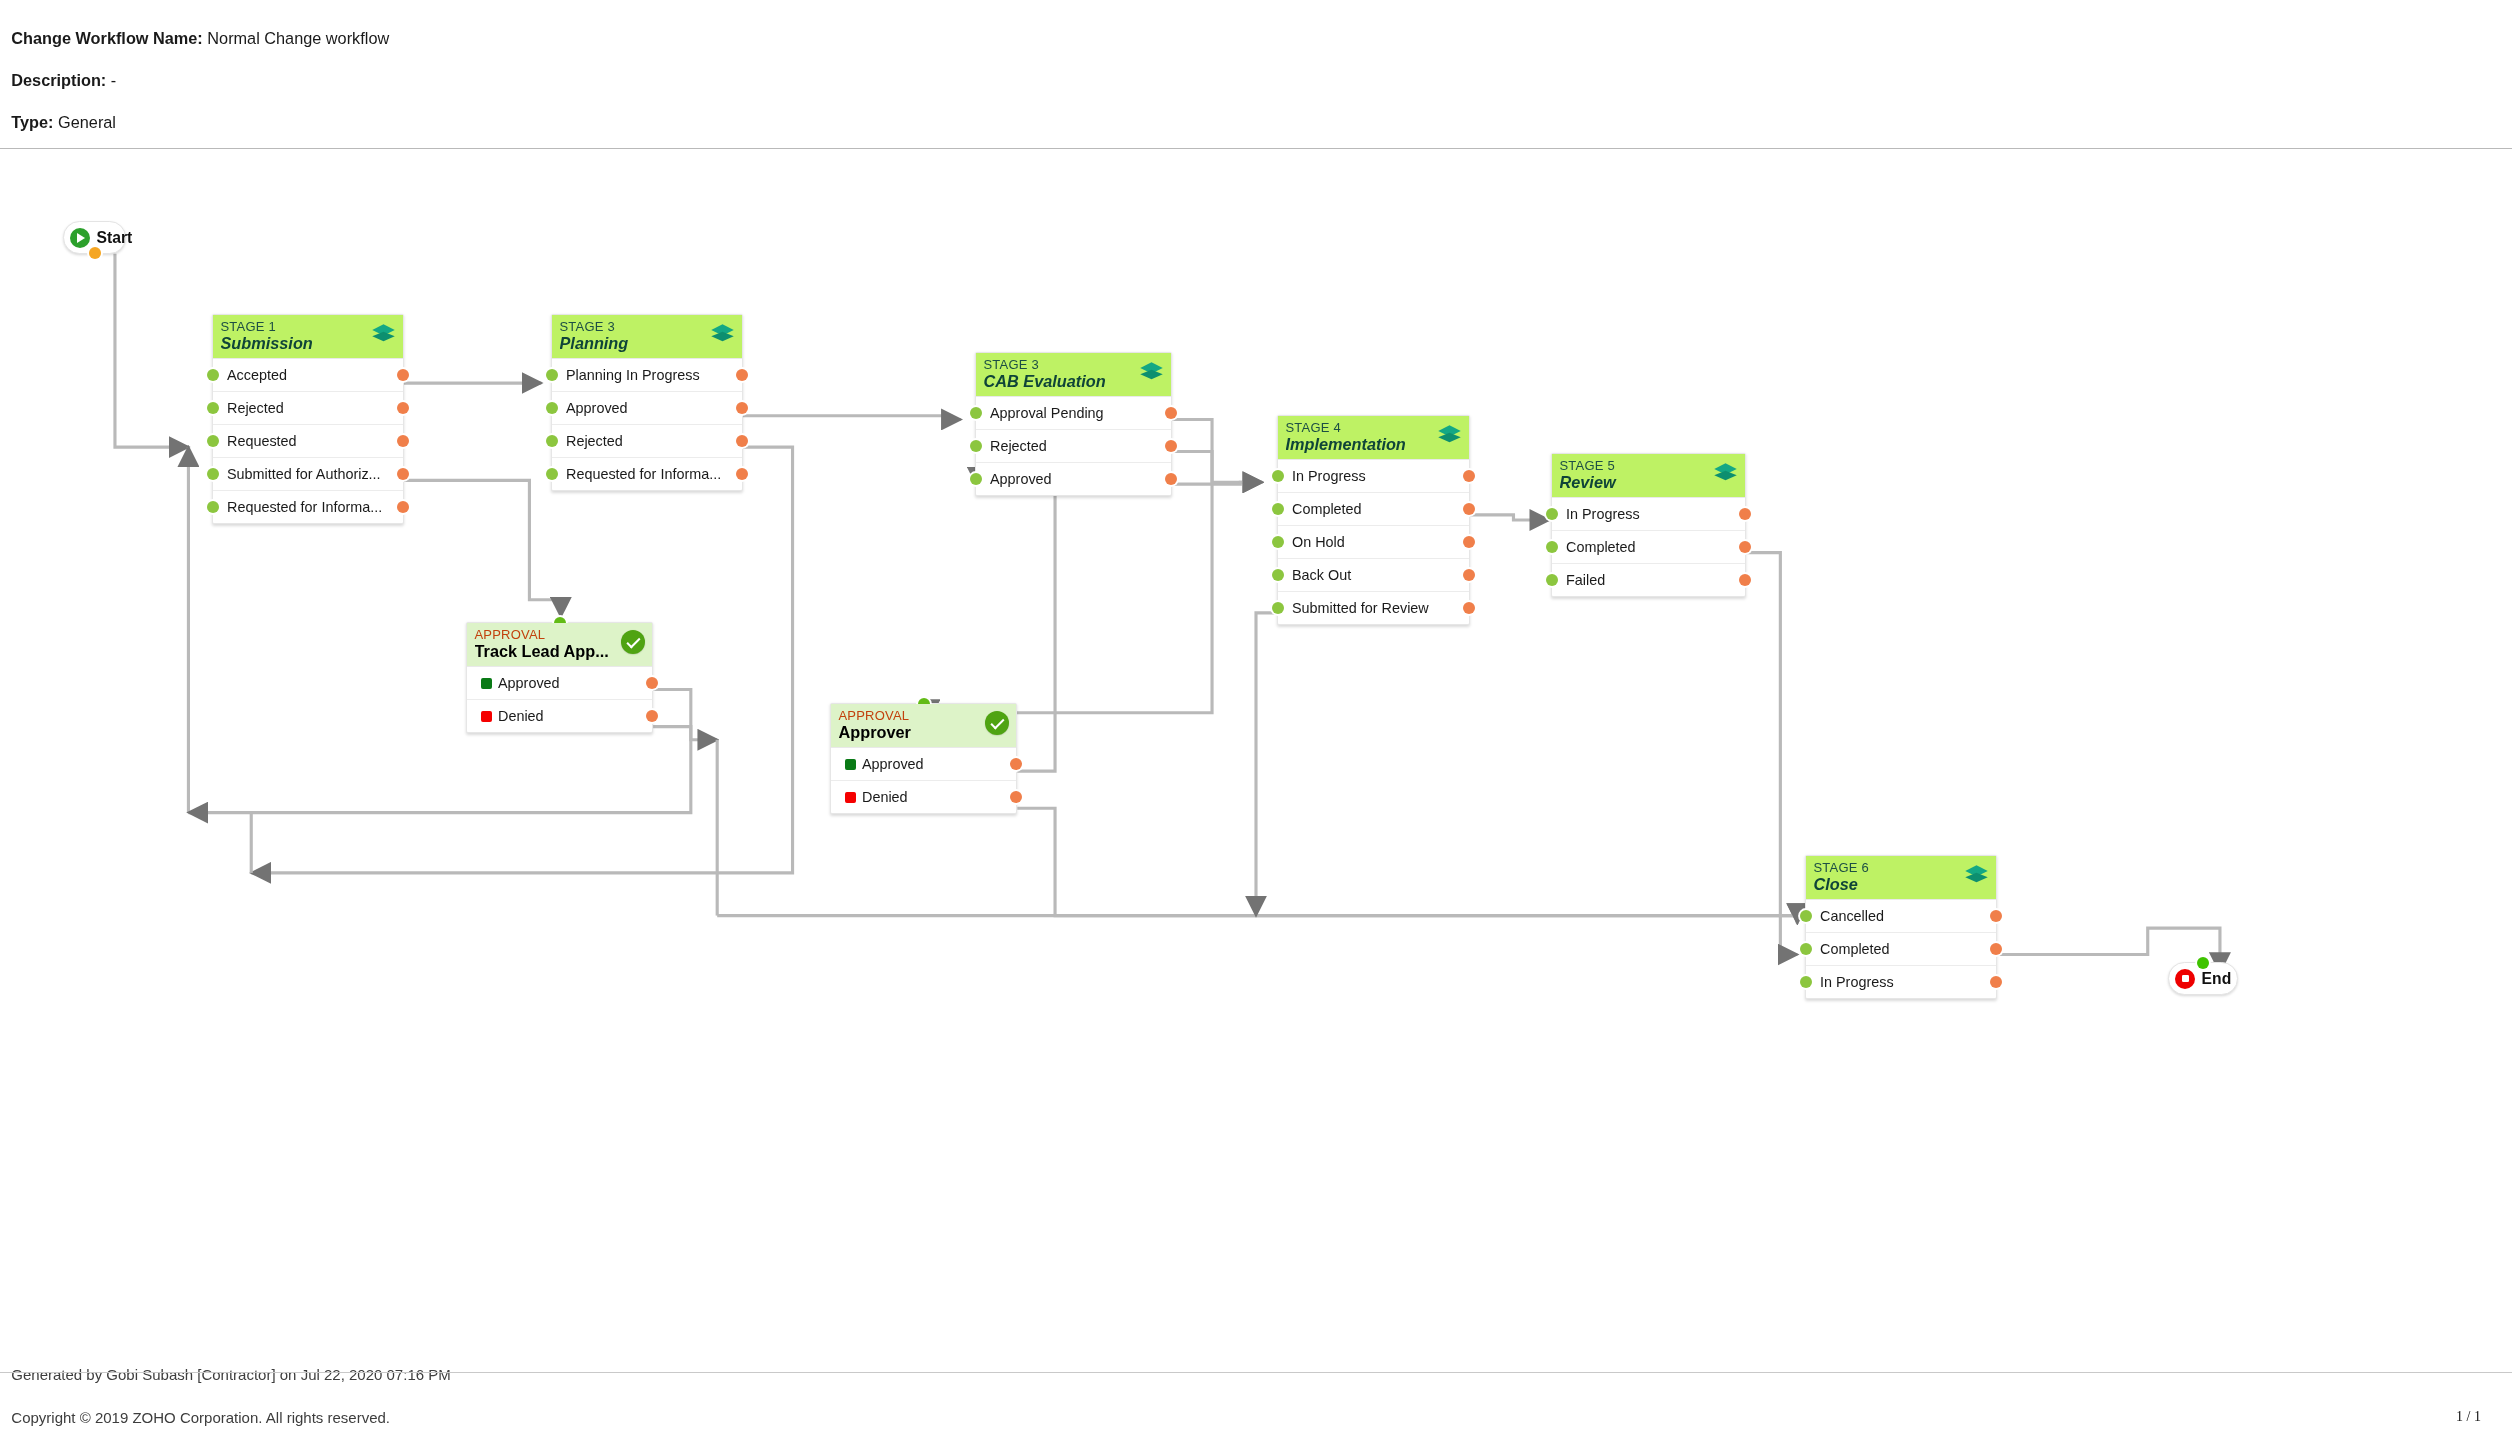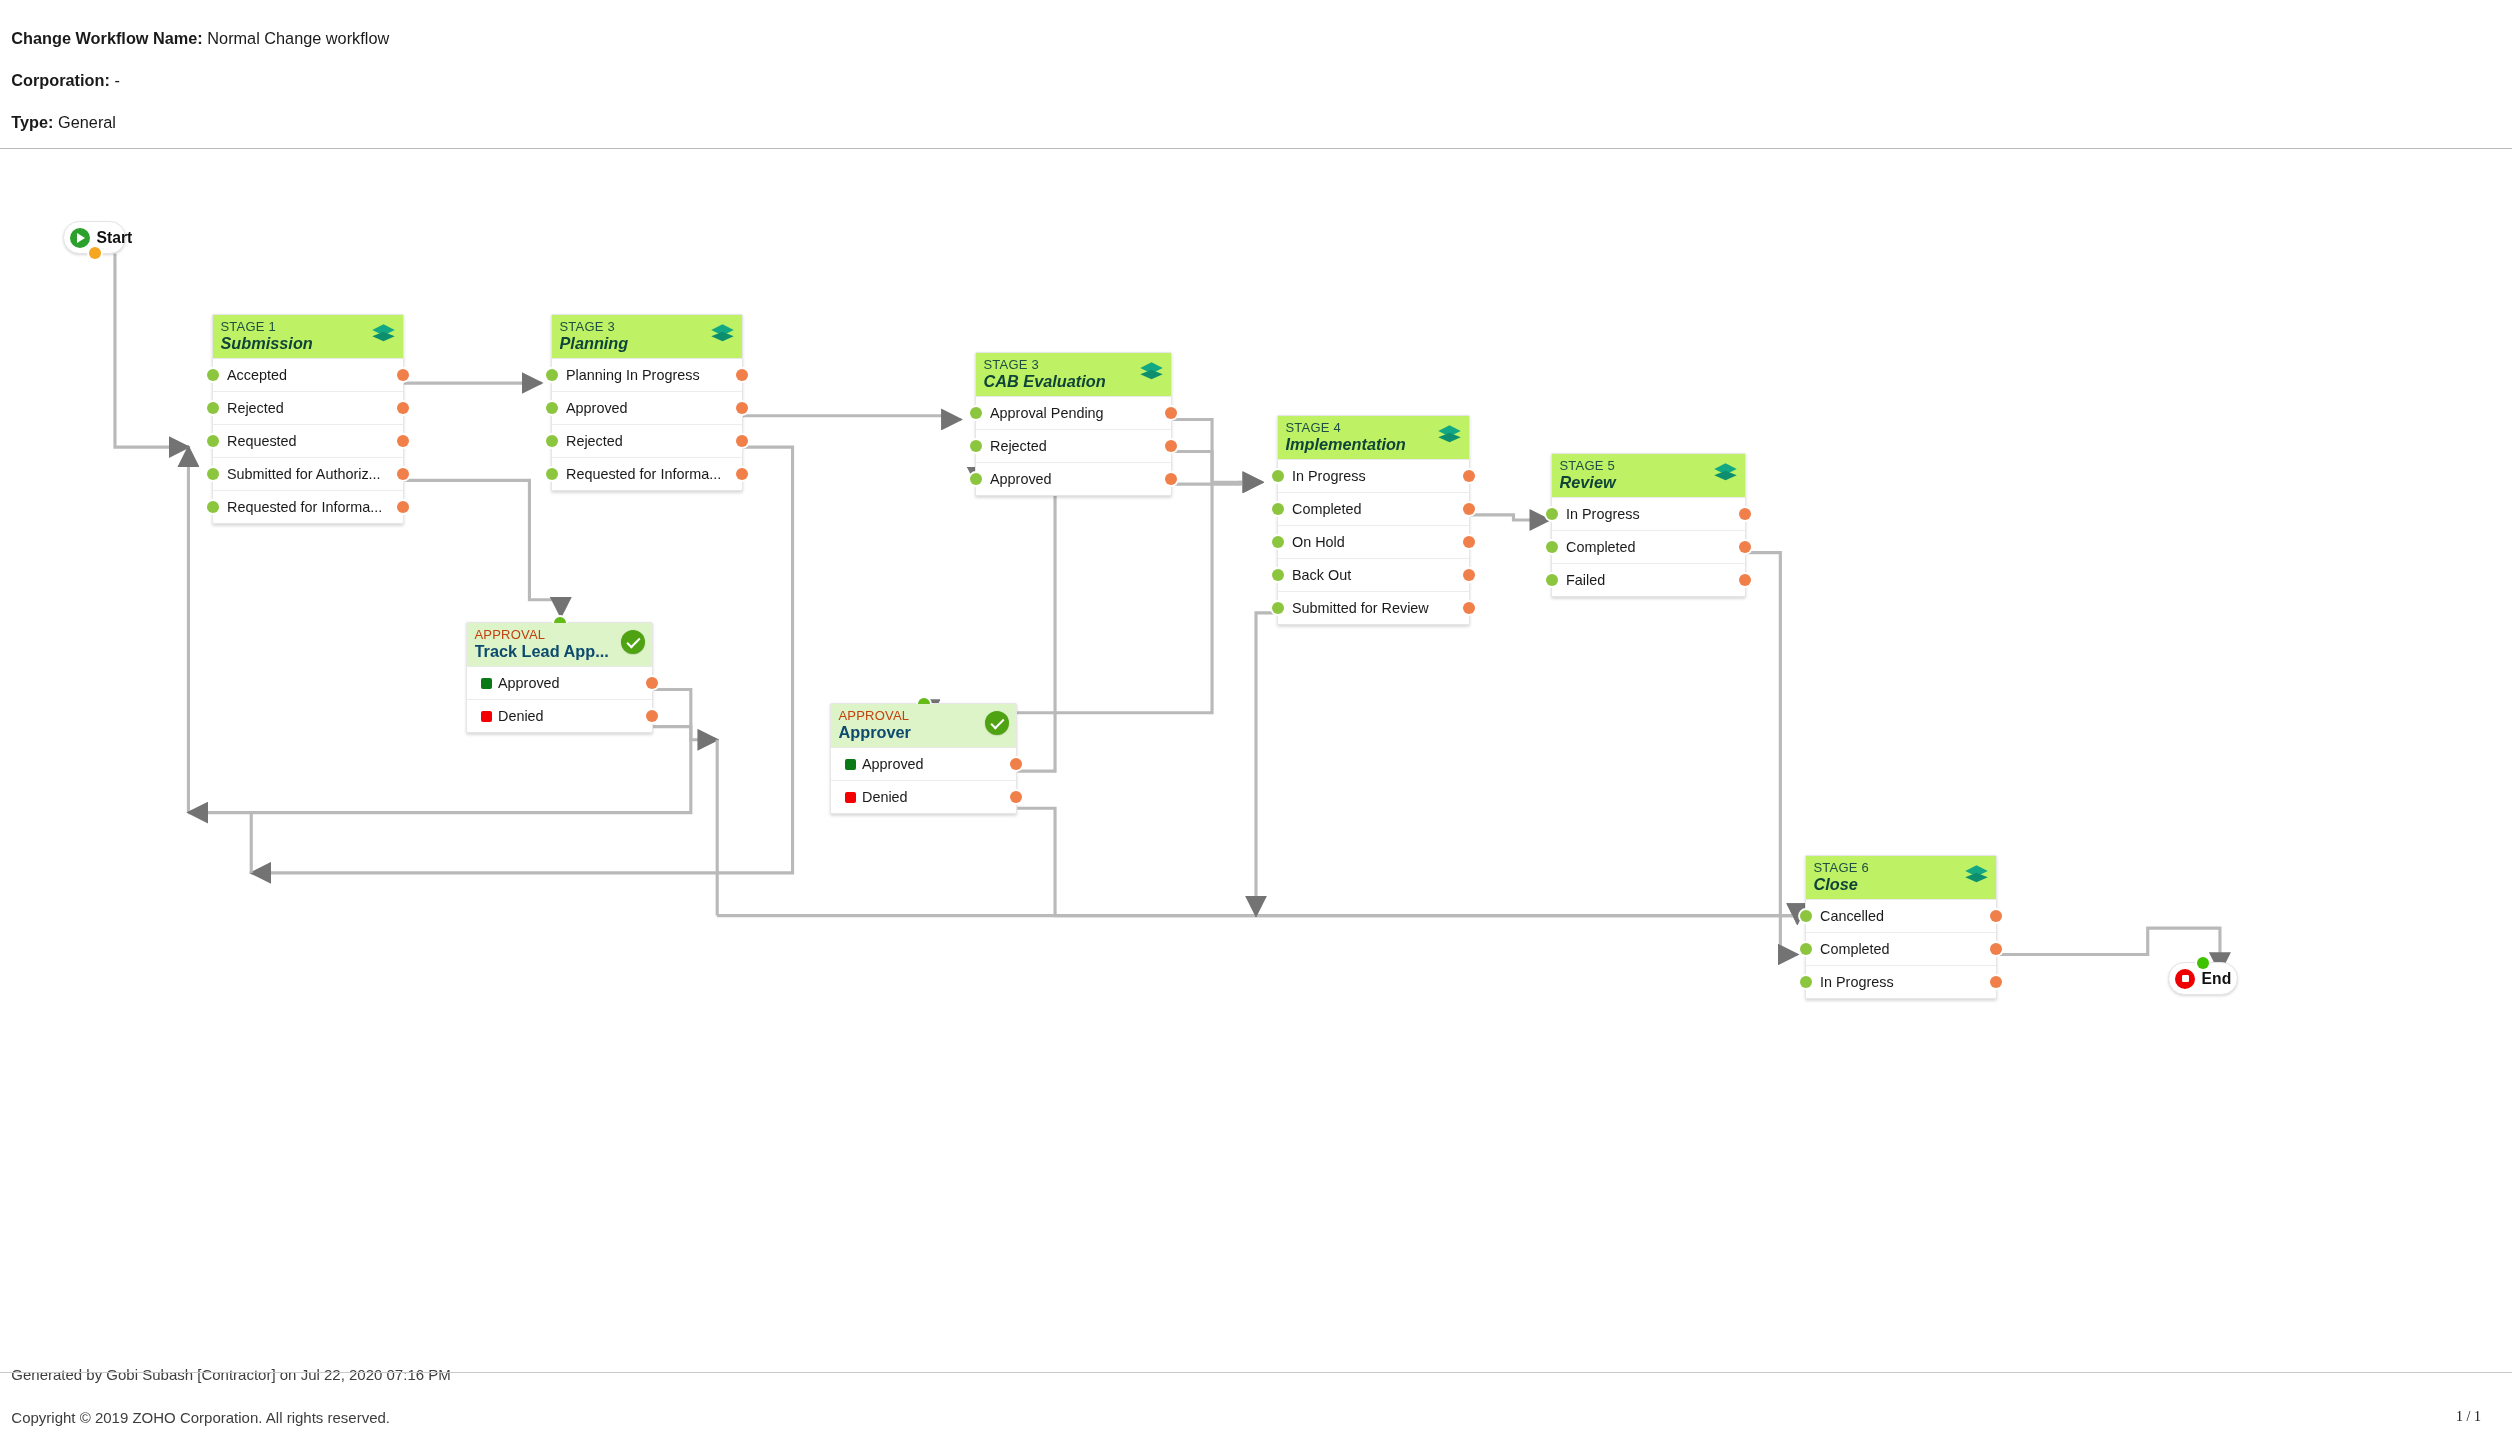--- a/index.html
+++ b/index.html
@@ -47,21 +47,21 @@
     border:0.6px solid #e6e6e6;border-radius:1.9px;background:#fff;
     box-shadow:0 1.3px 3.1px rgba(0,0,0,.15);}
   .card .chead{box-sizing:border-box;padding:5px 7.5px 5.7px 7.5px;position:relative;}
   .card.stage .chead{background:#bef264;}
   .card.appr  .chead{background:#ddf3c8;}
   .kicker{font-size:13px;letter-spacing:0.2px;line-height:1.05;}
   .card.stage .kicker{color:#1d4f44;}
   .card.appr  .kicker{color:#c2410c;}
   .ctitle{font-size:16.3px;font-weight:bold;line-height:1.12;margin-top:0.6px;white-space:nowrap;overflow:hidden;}
   .card.stage .ctitle{color:#0f4438;font-style:italic;}
-  .card.appr  .ctitle{color:#0c4a6e;}
+  .card.appr  .ctitle{color:#000000;}
 
   .layers{position:absolute;right:7.5px;top:7.5px;width:25px;height:20px;}
   .check{position:absolute;right:7px;top:7px;width:24px;height:24px;border-radius:50%;
      background:#4fa312;box-shadow:0 0.6px 1.3px rgba(0,0,0,.2);}
   .check:after{content:"";position:absolute;left:6.3px;top:7.5px;width:10.7px;height:5px;
      border-left:2.5px solid #fff;border-bottom:2.5px solid #fff;transform:rotate(-45deg);}
 
   .row{position:relative;box-sizing:border-box;height:33px;display:flex;align-items:center;
        border-top:0.6px solid #ececec;padding-left:14px;}
   .card .rows .row:first-child{border-top:0.6px solid #e9e9e9;}
@@ -77,21 +77,21 @@
   .dot.startbot{background:#f5a623;left:50%;margin-left:-6px;bottom:-6.3px;}
 </style>
 </head>
 <body>
 
 <div class="hdr" id="hdr-name">
   <b>Change Workflow Name:</b>
   <span class="v">Normal Change workflow</span>
 </div>
 <div class="hdr" id="hdr-desc">
-  <b>Corporation:</b>
+  <b>Description:</b>
   <span class="v">-</span>
 </div>
 <div class="hdr" id="hdr-type">
   <b>Type:</b>
   <span class="v">General</span>
 </div>
 <div class="rule" id="rule-top"></div>
 
 <div id="canvas">
 

